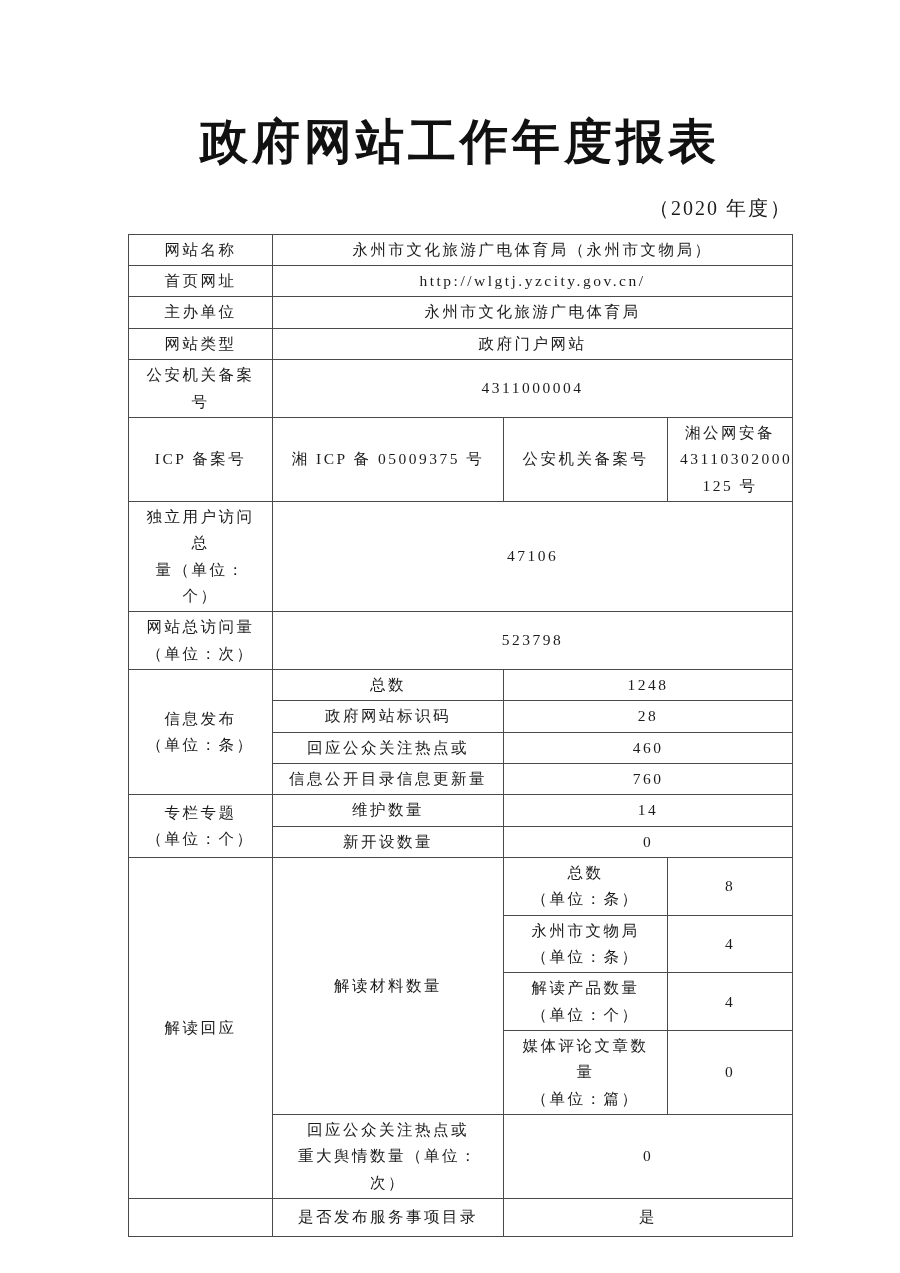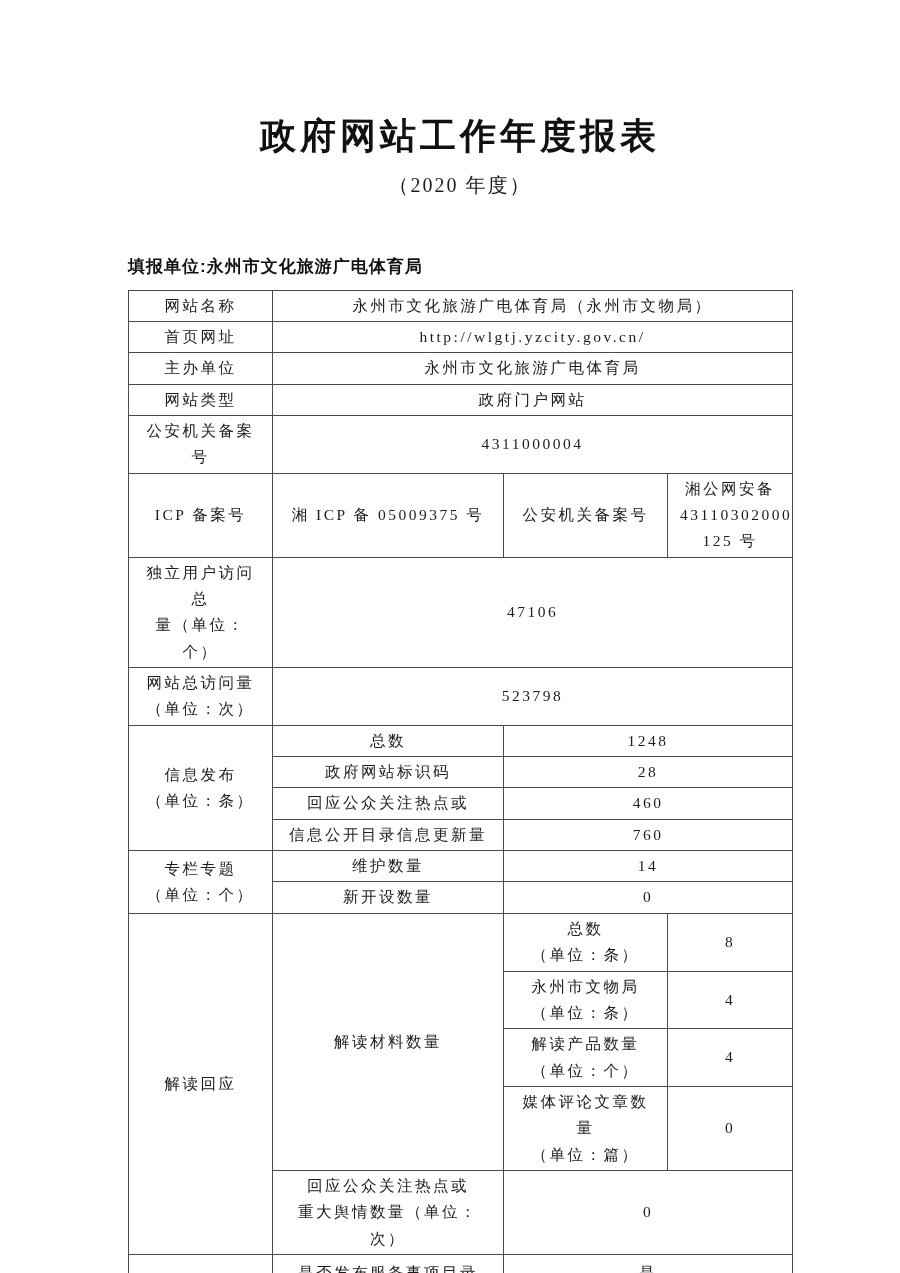--- a/index.html
+++ b/index.html
@@ -8,27 +8,27 @@
     font-family: "Liberation Serif", "DejaVu Serif", serif;
     color: #1c1c1c;
     overflow: hidden;
   }
   .doc { width: 664px; margin-left: 128px; position: relative; }
   .title {
     margin: 0; padding-top: 116px;
     text-align: center;
     font-family: "Liberation Sans", "DejaVu Sans", sans-serif;
     font-weight: bold;
-    font-size: 36px; line-height: 1.1;
+    font-size: 48px; line-height: 1.1;
     letter-spacing: 4px;
     color: #111;
   }
   .subtitle {
-    margin-top: 16px;
-    text-align: center;
+    margin-top: 26px;
+    text-align: right;
     font-size: 20px;
     letter-spacing: 2px;
   }
   .unit-line {
     margin-top: 56px;
     text-align: left;
     font-family: "Liberation Sans", "DejaVu Sans", sans-serif;
     font-weight: bold;
     font-size: 17px;
     letter-spacing: 1px;
@@ -65,21 +65,20 @@
     font-size: 17px;
   }
 </style>
 </head>
 <body>
 
 <div class="doc">
 
   <h1 class="title">政府网站工作年度报表</h1>
   <div class="subtitle">（2020 年度）</div>
-  <div class="unit-line">填报单位:永州市文化旅游广电体育局</div>
 
   <table class="report">
     <colgroup>
       <col style="width:144px">
       <col style="width:231px">
       <col style="width:164px">
       <col style="width:125px">
     </colgroup>
     <tbody>
       <tr class="h31">

